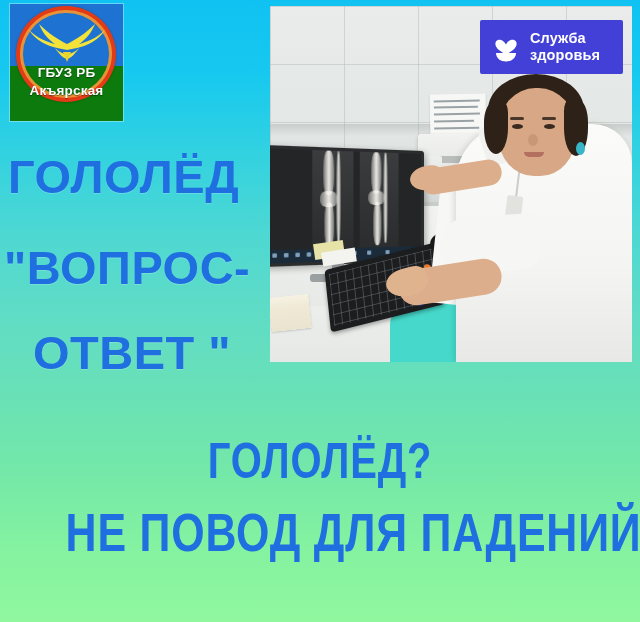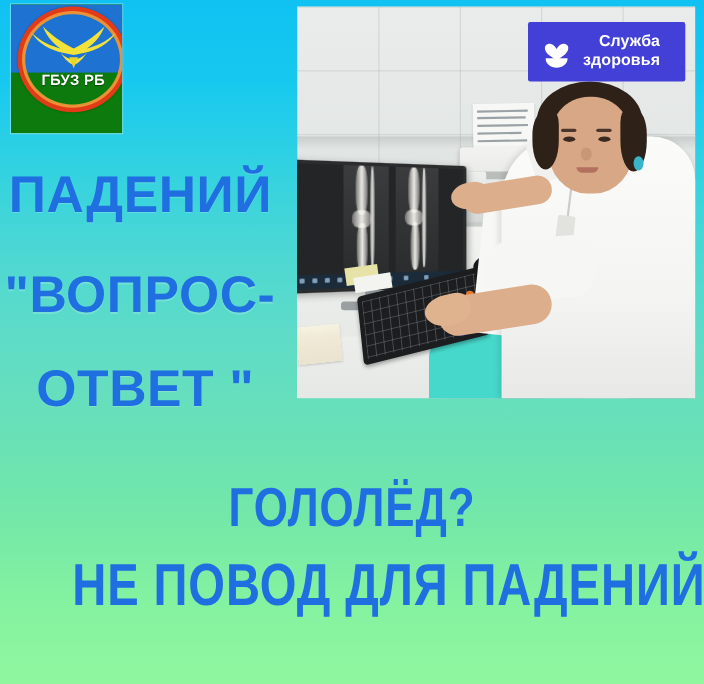--- a/index.html
+++ b/index.html
@@ -26,21 +26,21 @@
         #74e8a8 76%,
         #84f2a0 88%,
         #90f79f 100%);
   }
 
   
   .logo {
     position: absolute;
     left: 10px;
     top: 4px;
-    width: 101px;
+    width: 113px;
     height: 117px;
     background: #0c7a0c;
     overflow: hidden;
     box-shadow: 0 0 0 1px rgba(255,255,255,0.35);
   }
   .logo-sky {
     position: absolute;
     left: 0; top: 0;
     width: 113px;
     height: 62px;
@@ -653,44 +653,44 @@
     flex: 0 0 32px;
     position: relative;
     margin-right: 8px;
   }
   .hbadge-text {
     color: #ffffff;
     font-weight: bold;
     font-size: 14.5px;
     line-height: 17px;
     letter-spacing: 0.1px;
-    text-align: right;
   }
   .hbadge-text div { white-space: nowrap; }
 </style>
 </head>
 <body>
 
 <div id="poster">
 
   <div class="logo">
     <div class="logo-sky"></div>
     <div class="logo-arc"></div>
     <div class="logo-arc2"></div>
     <svg class="logo-bird" viewBox="0 0 96 52">
       <path d="M48 30 C40 26 30 20 20 10 C24 20 30 26 36 30 C28 28 18 24 10 16 C16 26 28 32 38 34 L48 36 L58 34 C68 32 80 26 86 16 C78 24 68 28 60 30 C66 26 72 20 76 10 C66 20 56 26 48 30 Z" fill="#f2e23a"></path>
       <path d="M36 34 C40 38 44 40 48 40 C52 40 56 38 60 34 C56 40 52 44 48 45 C44 44 40 40 36 34 Z" fill="#f2e23a"></path>
       <path d="M44 38 L48 48 L52 38 Z" fill="#e8d42e"></path>
     </svg>
     <div class="logo-text">
       <div>ГБУЗ РБ</div>
+      <div>Акъярская</div>
     </div>
   </div>
 
-  <div class="hl hl-rubrika">ПАДЕНИЙ</div>
+  <div class="hl hl-rubrika">ГОЛОЛЁД</div>
   <div class="hl hl-vopros">"ВОПРОС-</div>
   <div class="hl hl-otvet">ОТВЕТ "</div>
 
   <div class="slogan slogan-1">ГОЛОЛЁД?</div>
   <div class="slogan slogan-2">НЕ ПОВОД ДЛЯ ПАДЕНИЙ!</div>
 
   <div class="photo">
 
     <div class="wall"></div>
     <div class="tile-lines"></div>

